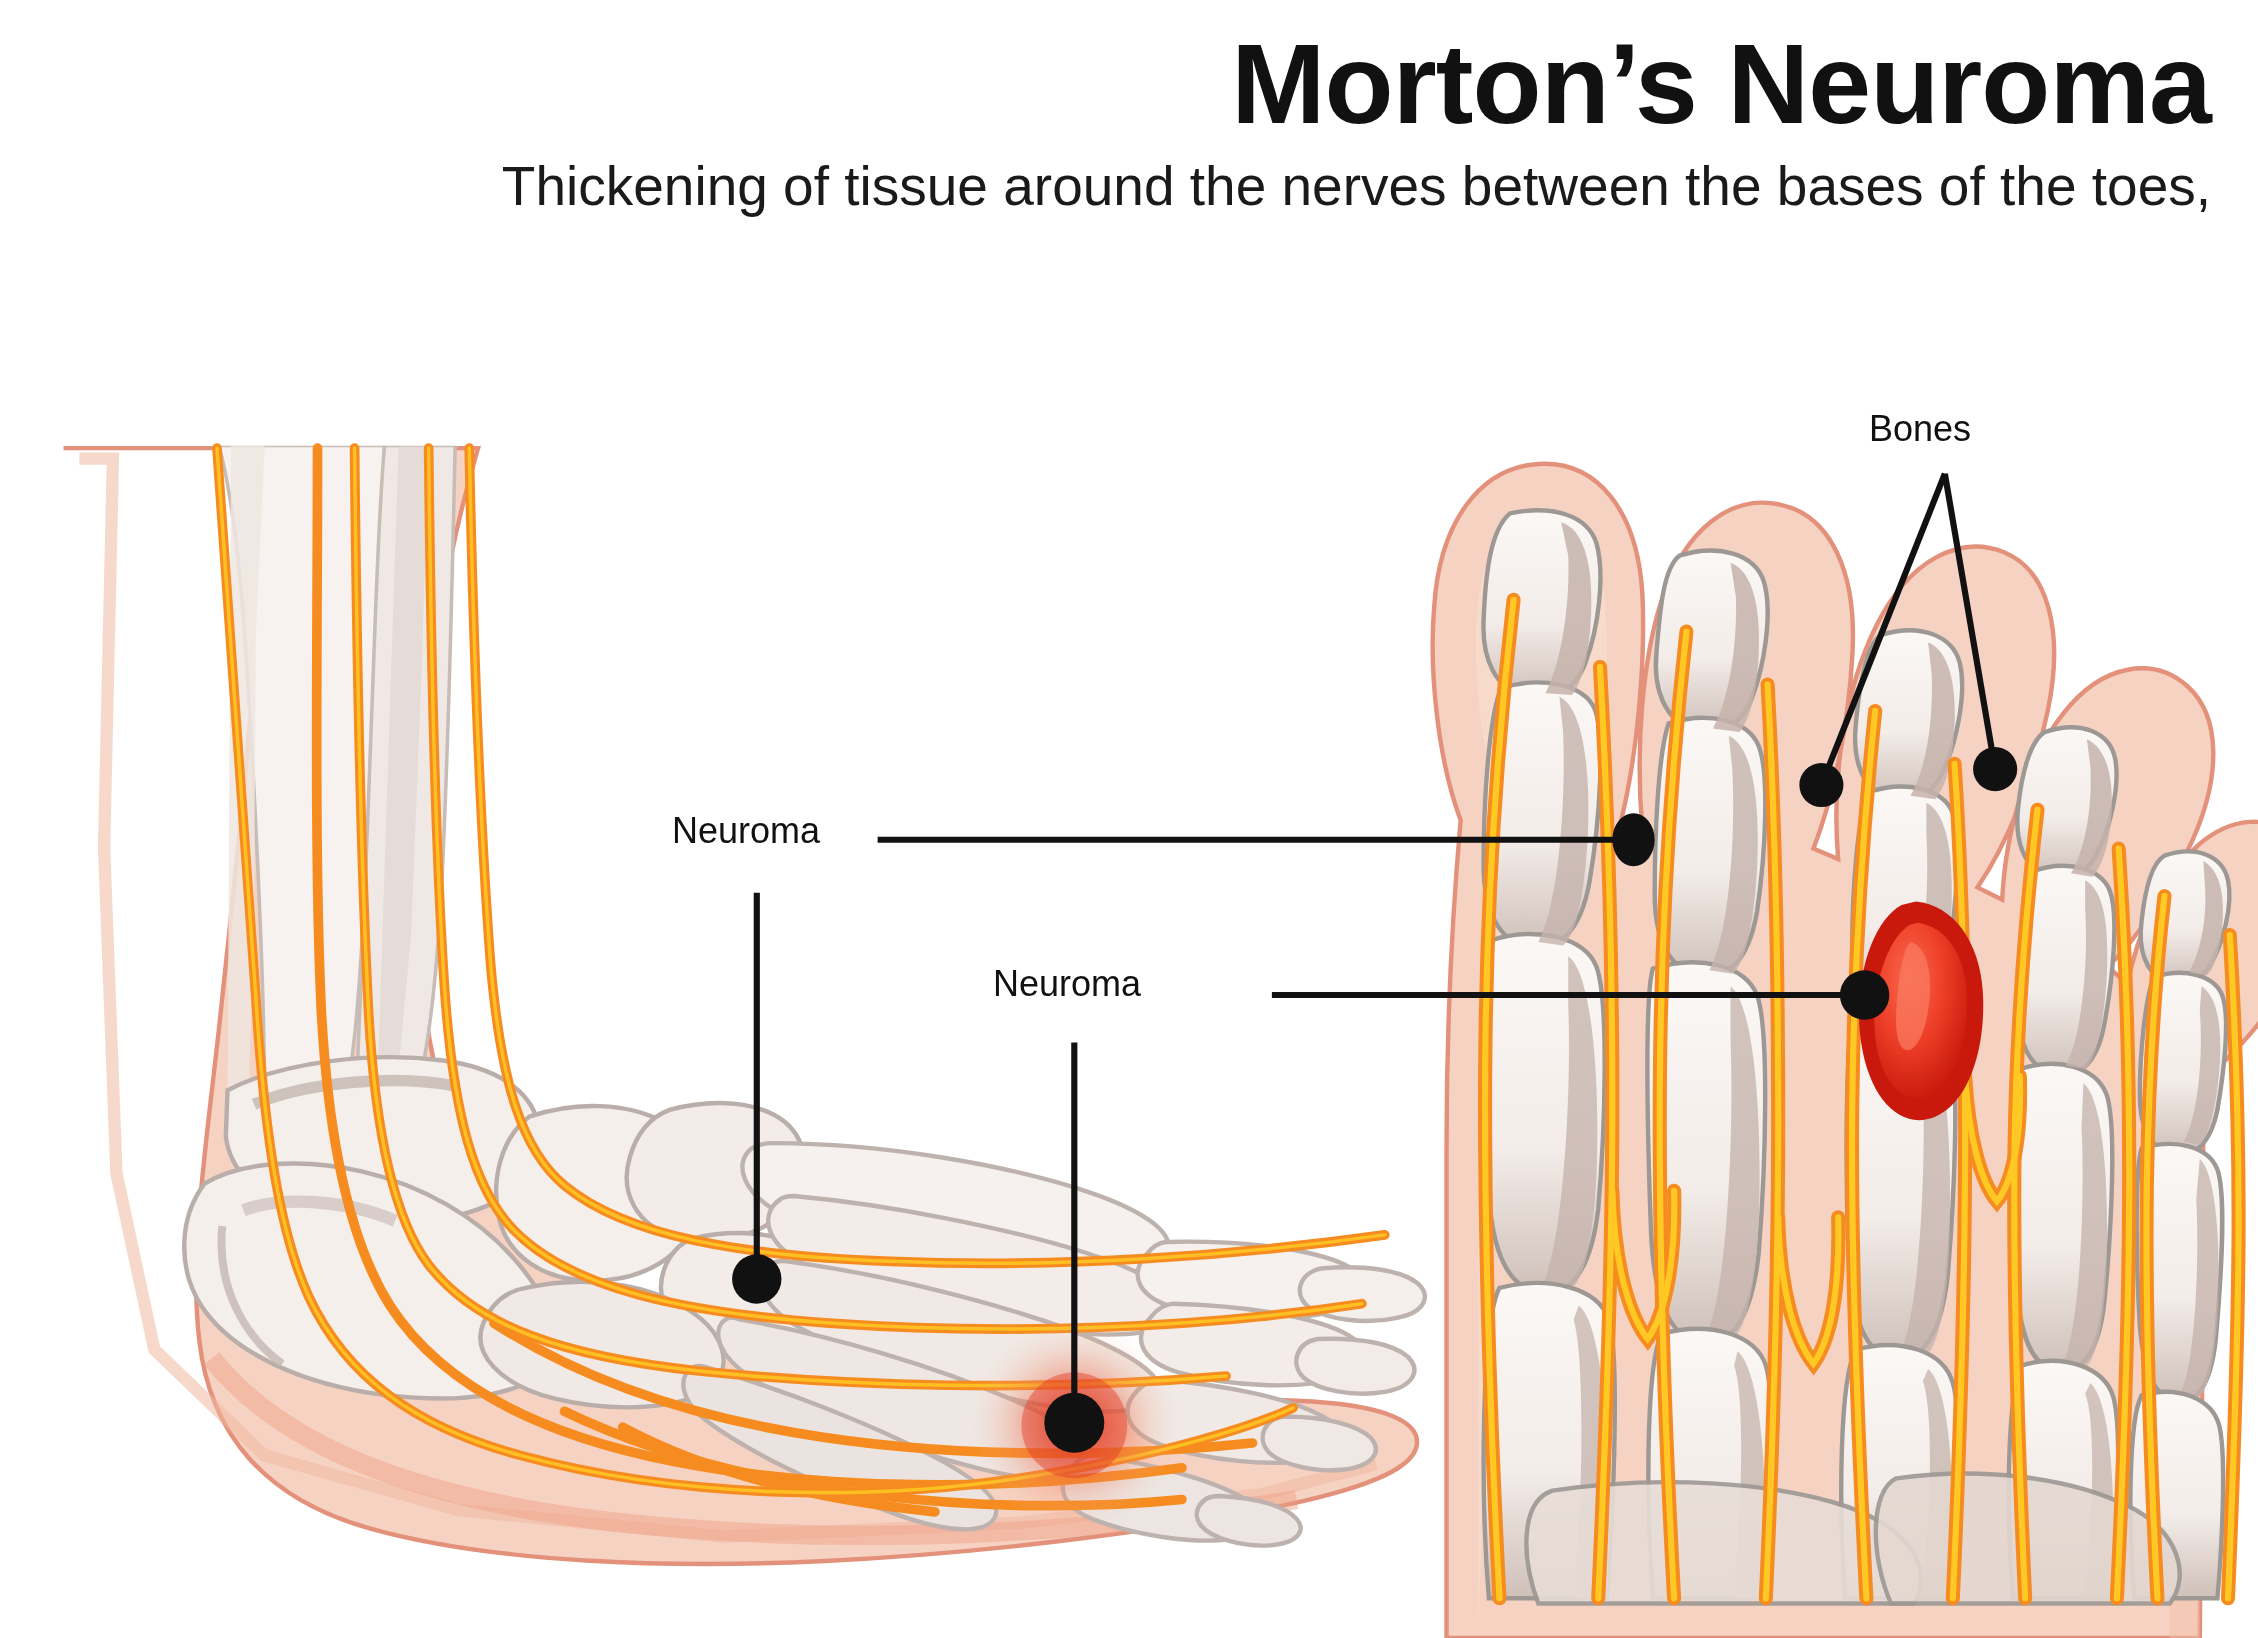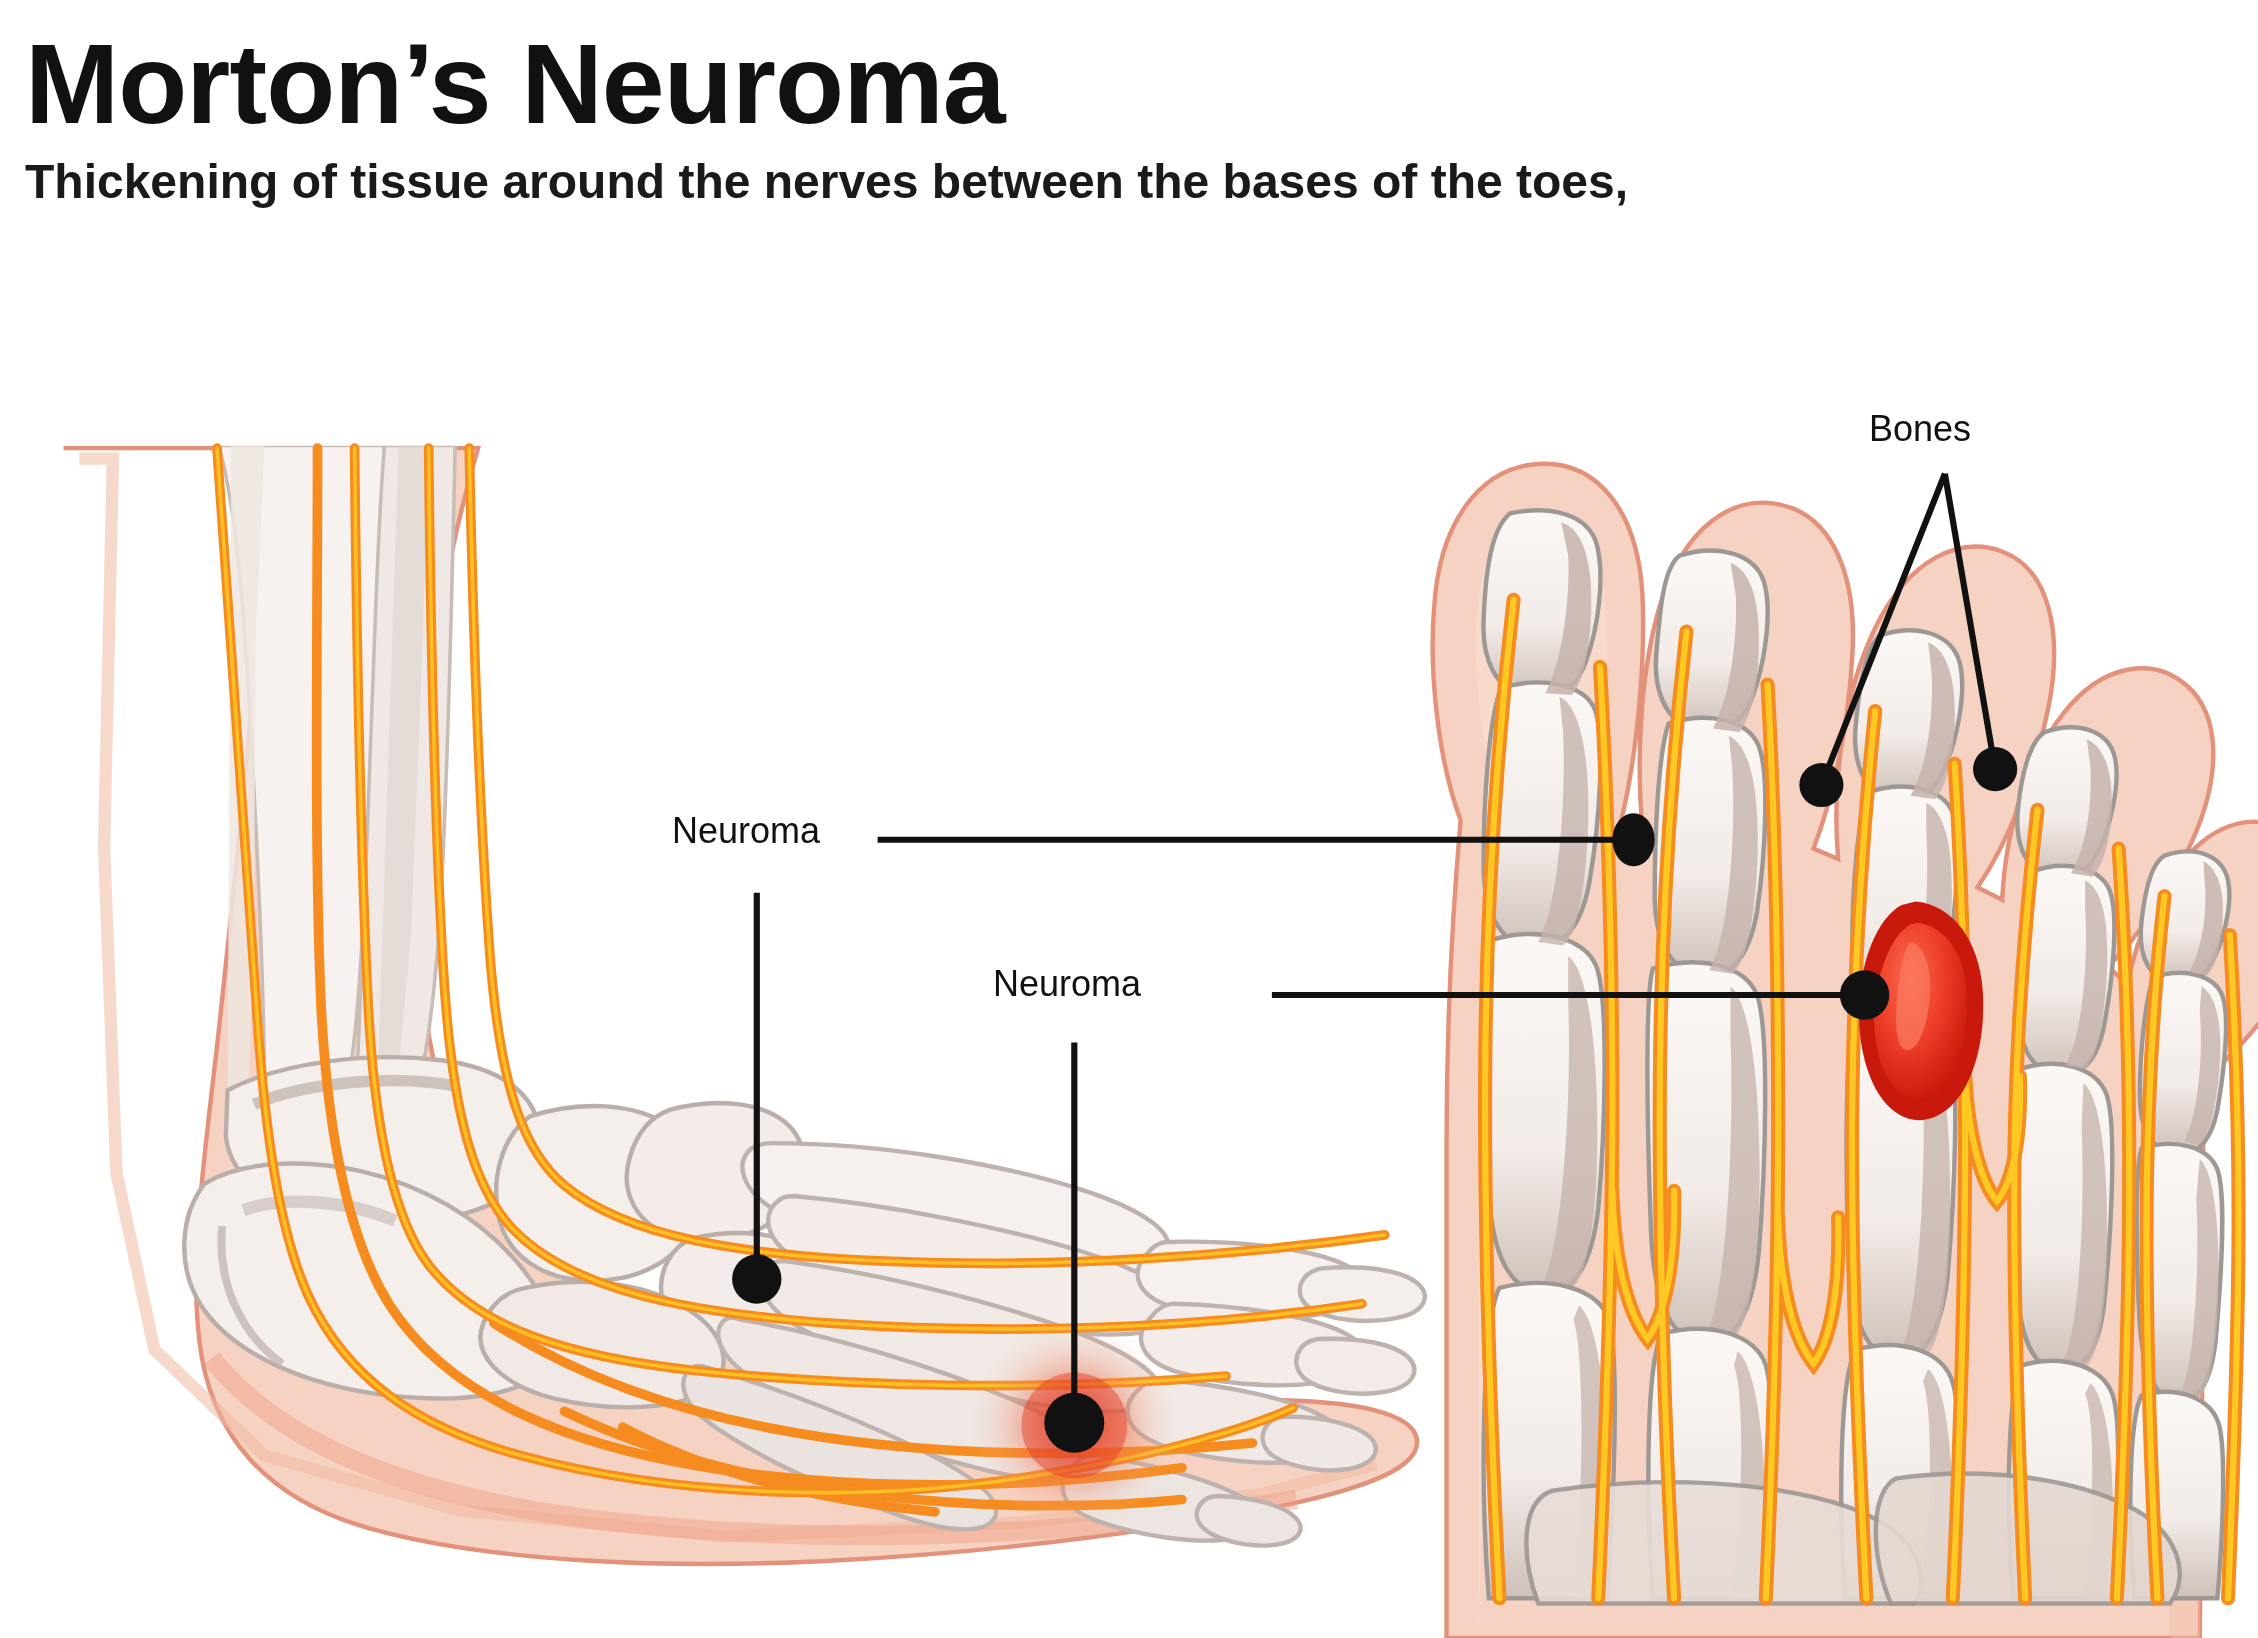--- a/index.html
+++ b/index.html
@@ -1,23 +1,23 @@
 <!DOCTYPE html>
 <html style="font-size:14px"><head>
 <meta charset="utf-8">
 <style>
   html,body{margin:0;padding:0;background:#ffffff;}
   body{width:2258px;height:1638px;overflow:hidden;
        font-family:"Liberation Sans","DejaVu Sans",sans-serif;}
   #stage{position:relative;width:2258px;height:1638px;background:#fff;}
-  #header{position:absolute;left:0;top:0;width:2211px;text-align:left;margin-left:25px;}
+  #header{position:absolute;left:0;top:0;width:2211px;text-align:right;}
   #title{font-size:113px;font-weight:bold;color:#111111;letter-spacing:-0.9px;
          line-height:1.02;margin:26.5px 0 0 0;}
-  #subtitle{font-size:48px;color:#1a1a1a;line-height:1.18;margin:12.4px 0 0 0;
-            font-weight:bold;}
+  #subtitle{font-size:55px;color:#1a1a1a;line-height:1.18;margin:12.4px 0 0 0;
+            font-weight:normal;}
   #art{position:absolute;left:0;top:0;width:2258px;height:1638px;}
   .lbl{position:absolute;font-size:36px;color:#111;white-space:nowrap;}
 </style>
 </head>
 <body>
 
 <div id="stage">
 
   <div id="header">
     <div id="title">Morton’s Neuroma</div>

